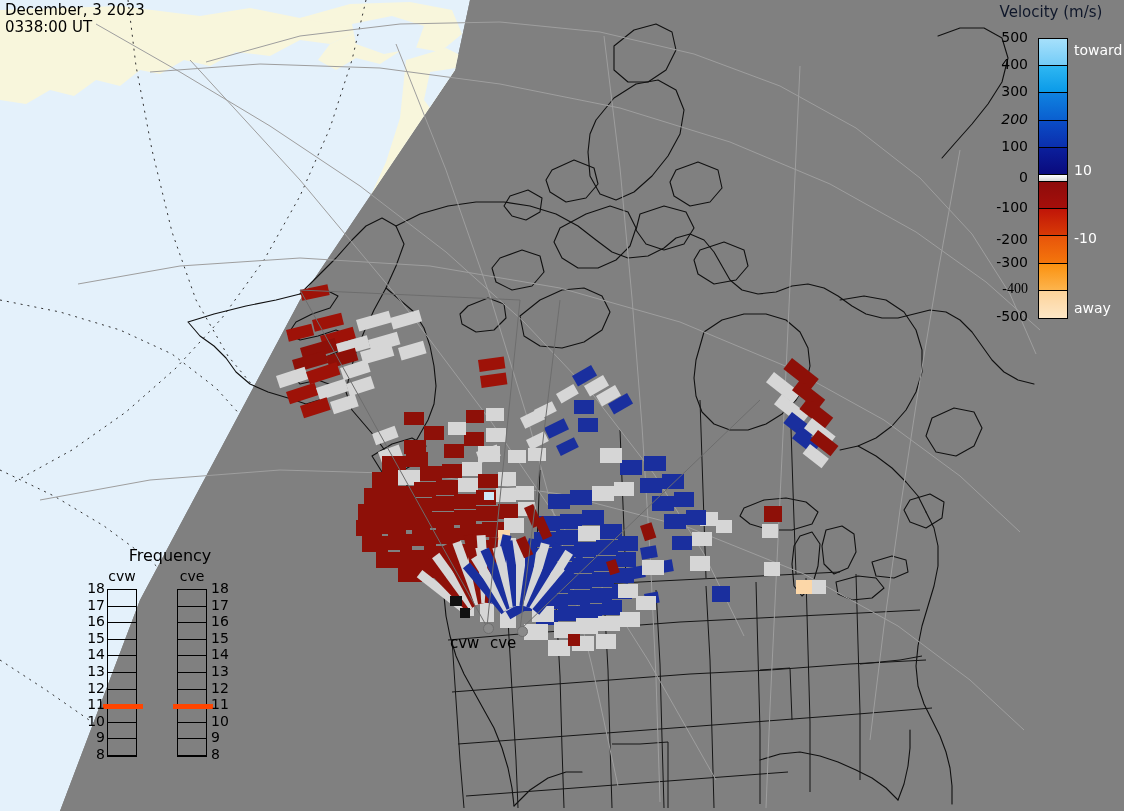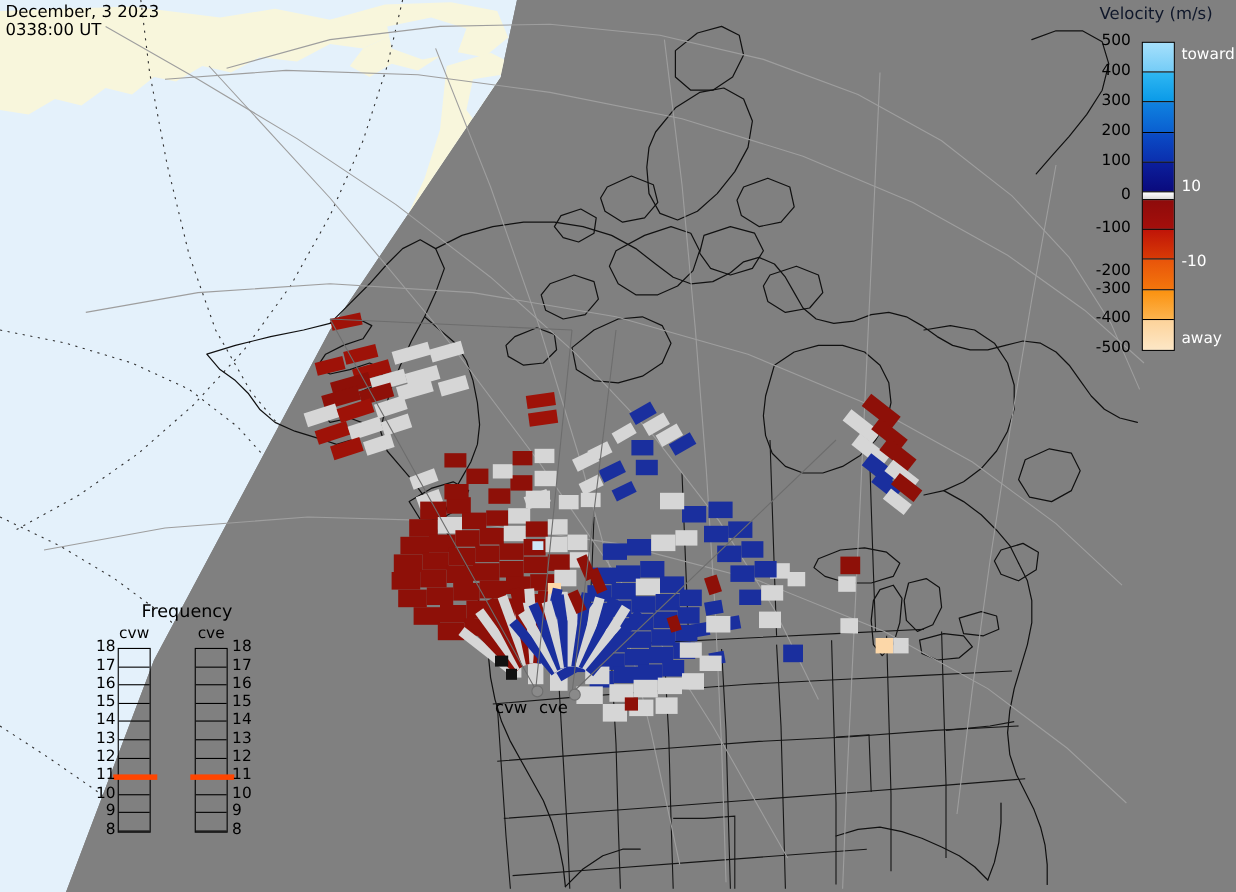--- a/index.html
+++ b/index.html
@@ -497,27 +497,27 @@
         <div class="cband" style="top: 143px; height: 27.2px; background: linear-gradient(rgb(142, 11, 11), rgb(165, 15, 11));"></div>
         <div class="cband" style="top: 170.2px; height: 27.2px; background: linear-gradient(rgb(192, 21, 8), rgb(216, 58, 6));"></div>
         <div class="cband" style="top: 197.4px; height: 27.2px; background: linear-gradient(rgb(232, 84, 10), rgb(244, 118, 12));"></div>
         <div class="cband" style="top: 224.6px; height: 27.2px; background: linear-gradient(rgb(251, 145, 15), rgb(252, 180, 77));"></div>
         <div class="cband" style="top: 251.8px; height: 27.2px; background: linear-gradient(rgb(253, 211, 154), rgb(253, 231, 198));"></div>
       </div>
     <div id="cticks">
         <div class="ctick" style="top: 29px;">500</div>
         <div class="ctick" style="top: 56.2px; text-align: center;">400</div>
         <div class="ctick" style="top: 83.4px;">300</div>
-        <div class="ctick" style="top: 110.6px;">200</div>
+        <div class="ctick" style="top: 110.6px; font-style: italic;">200</div>
         <div class="ctick" style="top: 137.8px;">100</div>
         <div class="ctick" style="top: 168.5px;">0</div>
         <div class="ctick" style="top: 199.2px;">-100</div>
-        <div class="ctick" style="top: 238px; margin-left: 36px;">-200</div>
+        <div class="ctick" style="top: 231px; margin-left: 36px;">-200</div>
         <div class="ctick" style="top: 253.6px;">-300</div>
-        <div class="ctick" style="top: 280.8px;">-400</div>
+        <div class="ctick" style="top: 280.8px; font-family: Liberation Serif, serif;">-400</div>
         <div class="ctick" style="top: 308px;">-500</div>
       </div>
     <div class="cside" style="top:42px;">toward</div>
     <div class="cside" style="top:162px;">10</div>
     <div class="cside" style="top:182px;margin-top:48px;">-10</div>
     <div class="cside" style="top:300px;">away</div>
   </div>
 
   <div id="freq-panel">
     <div id="freq-title">Frequency</div>

